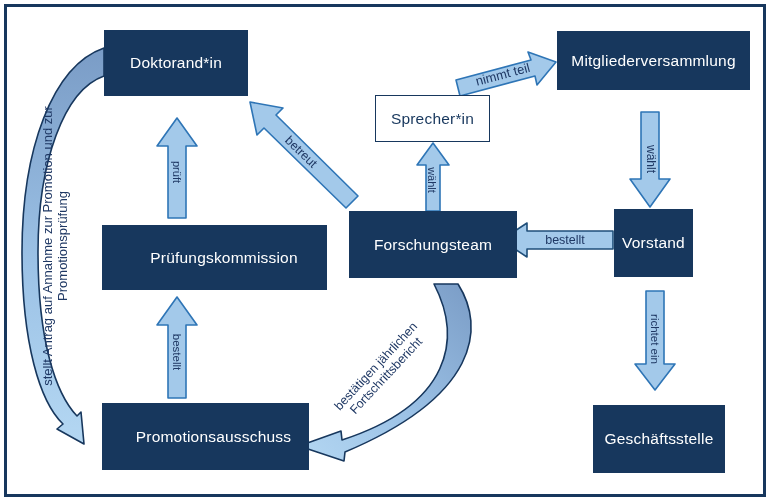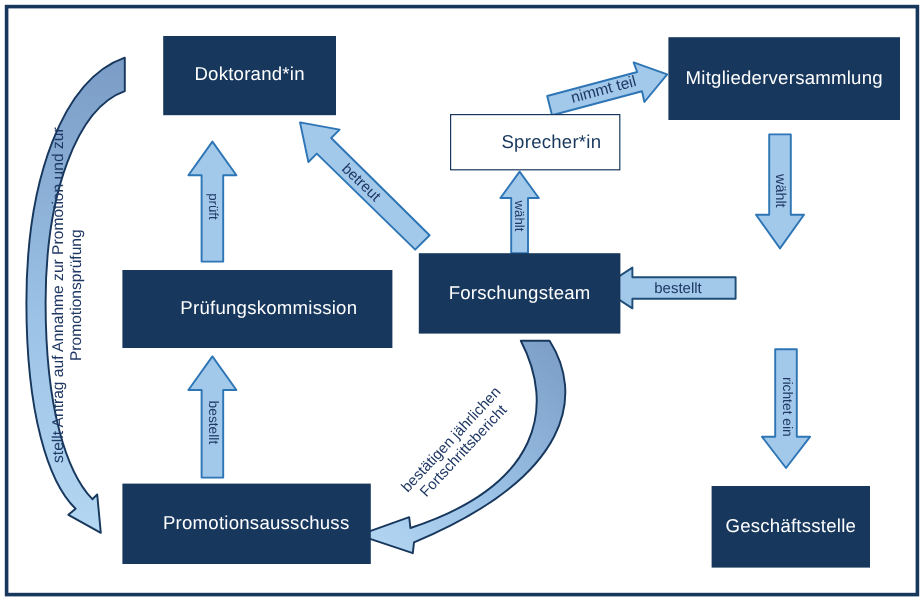--- a/index.html
+++ b/index.html
@@ -2,21 +2,21 @@
 <html><head>
 <meta charset="utf-8">
 <style>
   html,body{margin:0;padding:0;background:#ffffff;}
   .canvas{position:relative;width:770px;height:501px;background:#ffffff;overflow:hidden;
           font-family:"Liberation Sans",sans-serif;}
   .frame{position:absolute;inset:4px;border:3px solid #17375D;pointer-events:none;}
   .arrow-layer{position:absolute;left:0;top:0;}
   .node{position:absolute;background:#17375D;color:#ffffff;display:flex;align-items:center;
         justify-content:center;font-size:15.5px;letter-spacing:.2px;}
-  .node.light{background:#ffffff;color:#17375D;border:1.6px solid #17375D;padding-left:27px;}
+  .node.light{background:#ffffff;color:#17375D;border:1.6px solid #17375D;}
   .elabel{position:absolute;color:#1F3864;white-space:nowrap;text-align:center;line-height:1.12;}
   .r90{transform:translate(-50%,-50%) rotate(90deg);}
   .rn90{transform:translate(-50%,-50%) rotate(-90deg);}
   .flat{transform:translate(-50%,-50%);}
 </style>
 </head>
 <body>
 
 <div class="canvas">
 
@@ -41,36 +41,39 @@
     <polygon points="177,118 197,146 186,146 186,218 168,218 168,146 157,146" fill="#A3C9EA" stroke="#2E75B6" stroke-width="1.6" stroke-linejoin="round"></polygon>
     <polygon points="177,297 197,325 186,325 186,398 168,398 168,325 157,325" fill="#A3C9EA" stroke="#2E75B6" stroke-width="1.6" stroke-linejoin="round"></polygon>
     <polygon points="433,143 449,165 440,165 440,211 426,211 426,165 417,165" fill="#A3C9EA" stroke="#2E75B6" stroke-width="1.6" stroke-linejoin="round"></polygon>
     <polygon points="650,207 670,179 659,179 659,112 641,112 641,179 630,179" fill="#A3C9EA" stroke="#2E75B6" stroke-width="1.6" stroke-linejoin="round"></polygon>
     <polygon points="655,390 675,364 664,364 664,291 646,291 646,364 635,364" fill="#A3C9EA" stroke="#2E75B6" stroke-width="1.6" stroke-linejoin="round"></polygon>
     <polygon points="501,240 527,223 527,231 613,231 613,249 527,249 527,257" fill="#A3C9EA" stroke="#1F4E79" stroke-width="1.6" stroke-linejoin="round"></polygon>
     <polygon points="250,102 283,108 276,115 358,196 346,208 264,128 257,135" fill="#A3C9EA" stroke="#2E75B6" stroke-width="1.6" stroke-linejoin="round"></polygon>
     <polygon points="556,62 537,85 535,76 460,96 456,80 531,60 528,52" fill="#A3C9EA" stroke="#2E75B6" stroke-width="1.6" stroke-linejoin="round"></polygon>
   </svg>
 
-  <div class="node" style="left:104px;top:30px;width:144px;height:66px;margin-left:32px;">
+  <div class="node" style="left:104px;top:30px;width:144px;height:66px;">
     <span>Doktorand*in</span>
   </div>
 
-  <div class="node" style="left:557px;top:31px;width:193px;height:69px;">
+  <div class="node" style="left:557px;top:31px;width:193px;height:59px;">
     <span>Mitgliederversammlung</span>
   </div>
 
   <div class="node light" style="left:375px;top:95px;width:113px;height:45px;">
     <span>Sprecher*in</span>
   </div>
 
   <div class="node" style="left:349px;top:211px;width:168px;height:67px;">
     <span>Forschungsteam</span>
   </div>
 
+  <div class="node" style="left:614px;top:209px;width:79px;height:68px;">
+    <span>Vorstand</span>
+  </div>
 
   <div class="node" style="left:102px;top:225px;width:206px;height:65px;padding-left:19px;">
     <span>Prüfungskommission</span>
   </div>
 
   <div class="node" style="left:102px;top:403px;width:191px;height:67px;padding-left:16px;">
     <span>Promotionsausschuss</span>
   </div>
 
   <div class="node" style="left:593px;top:405px;width:132px;height:68px;align-items:center;">

